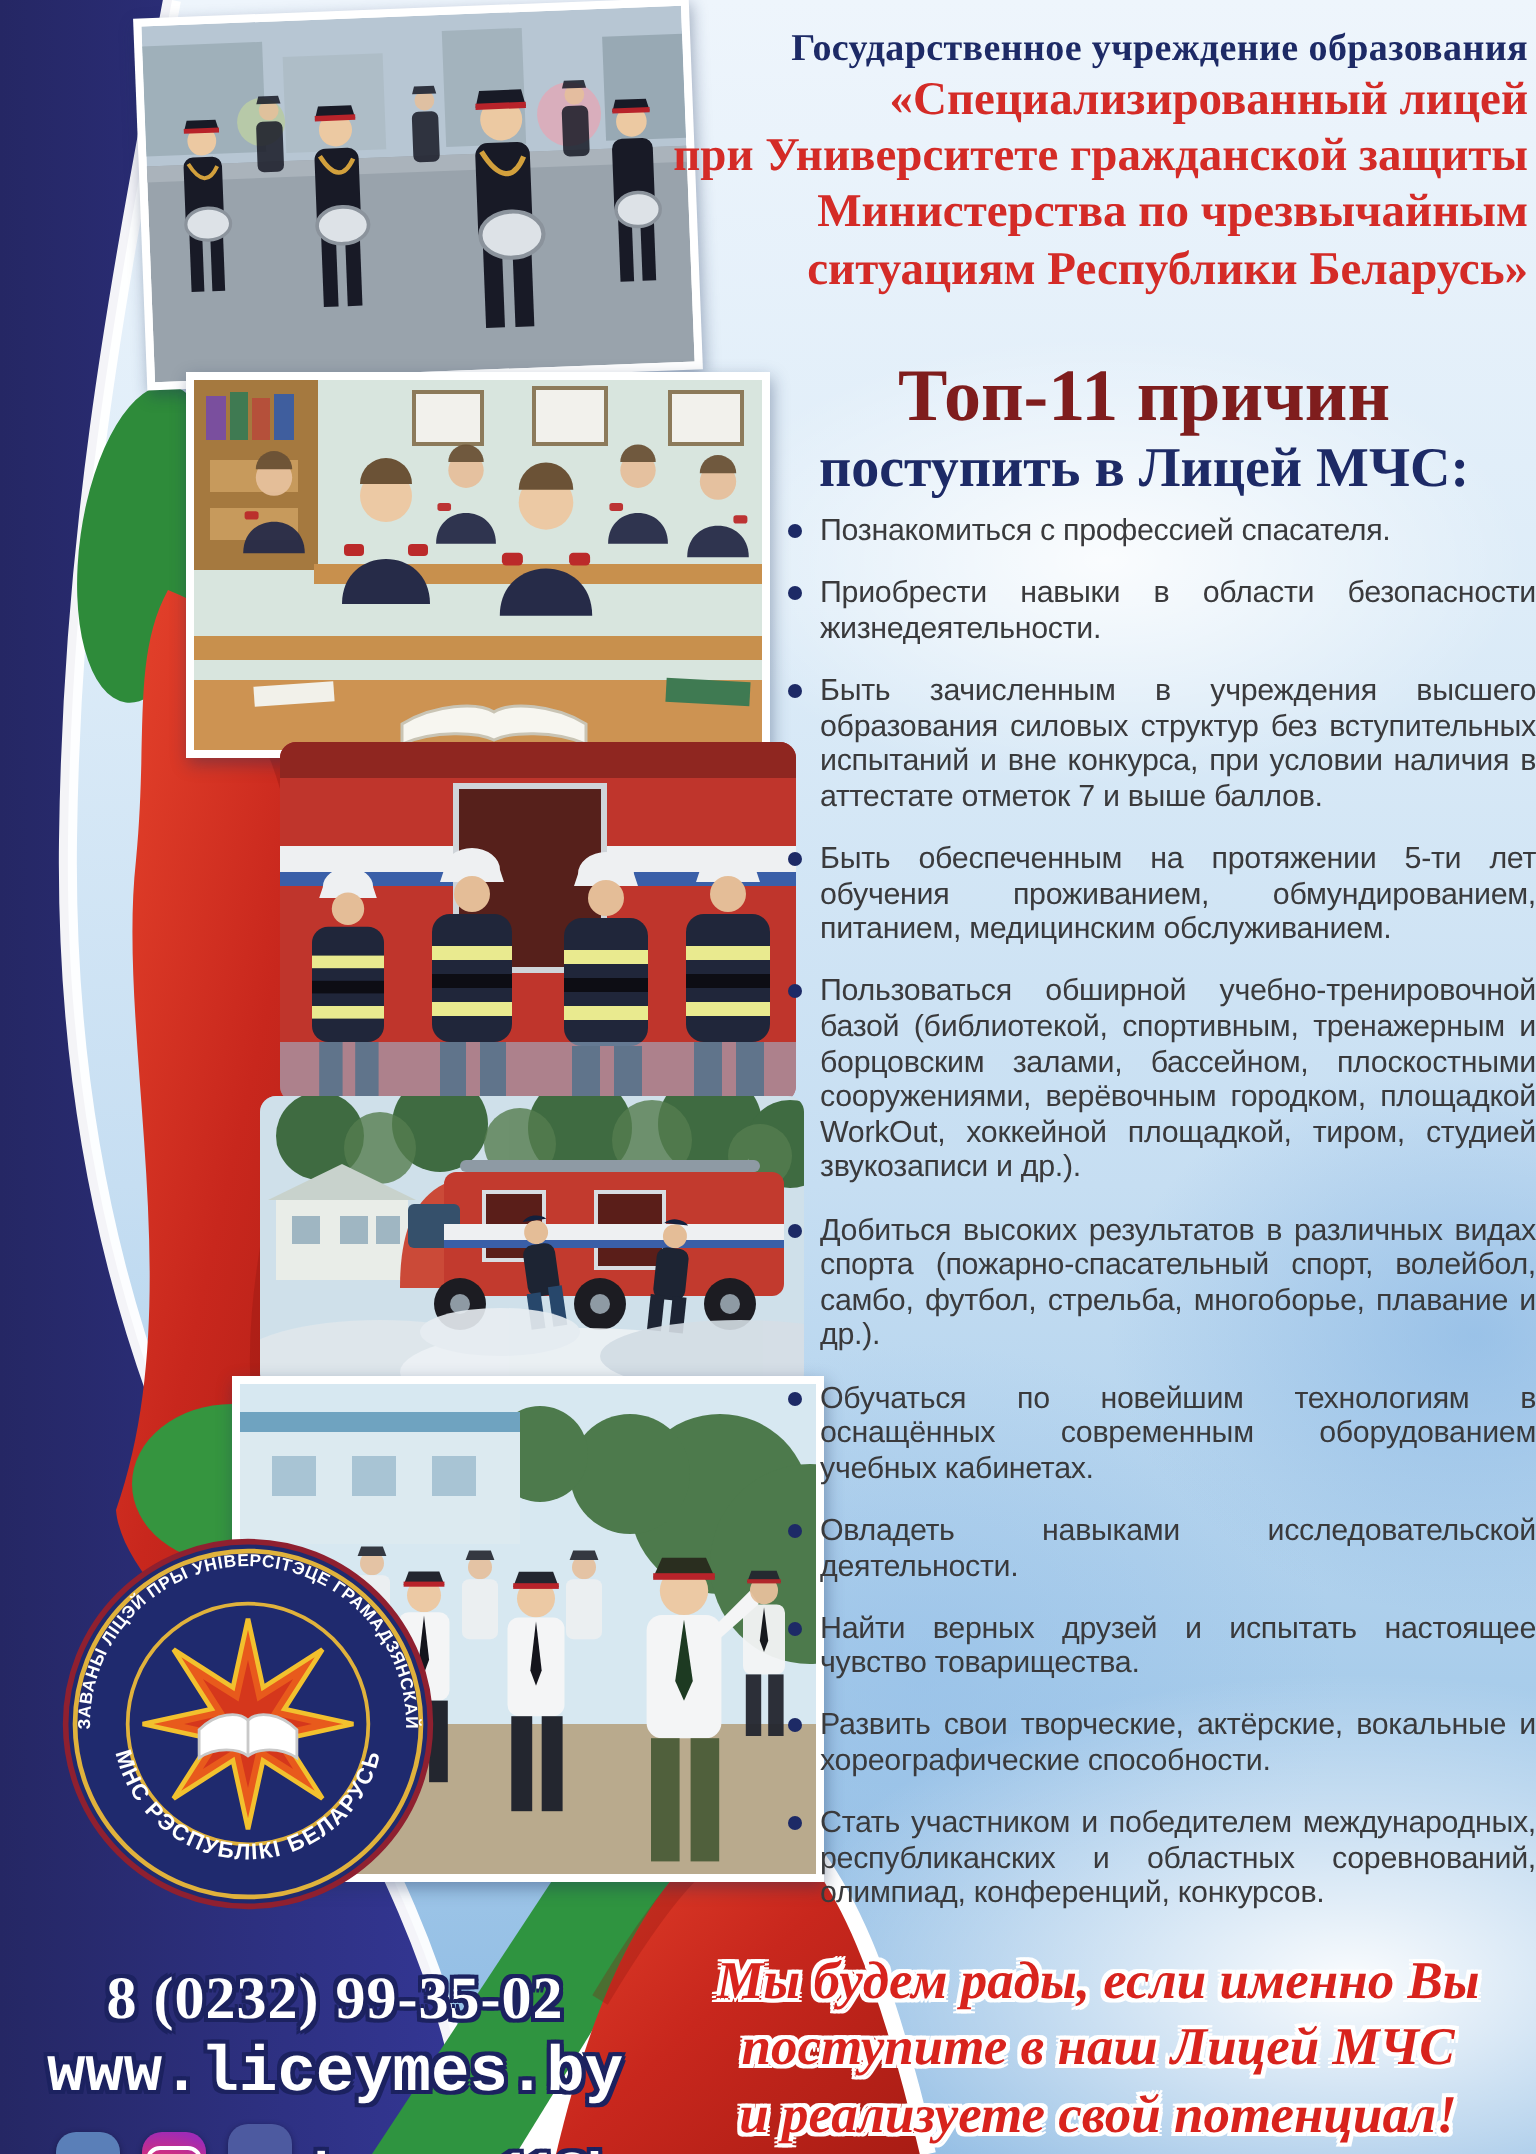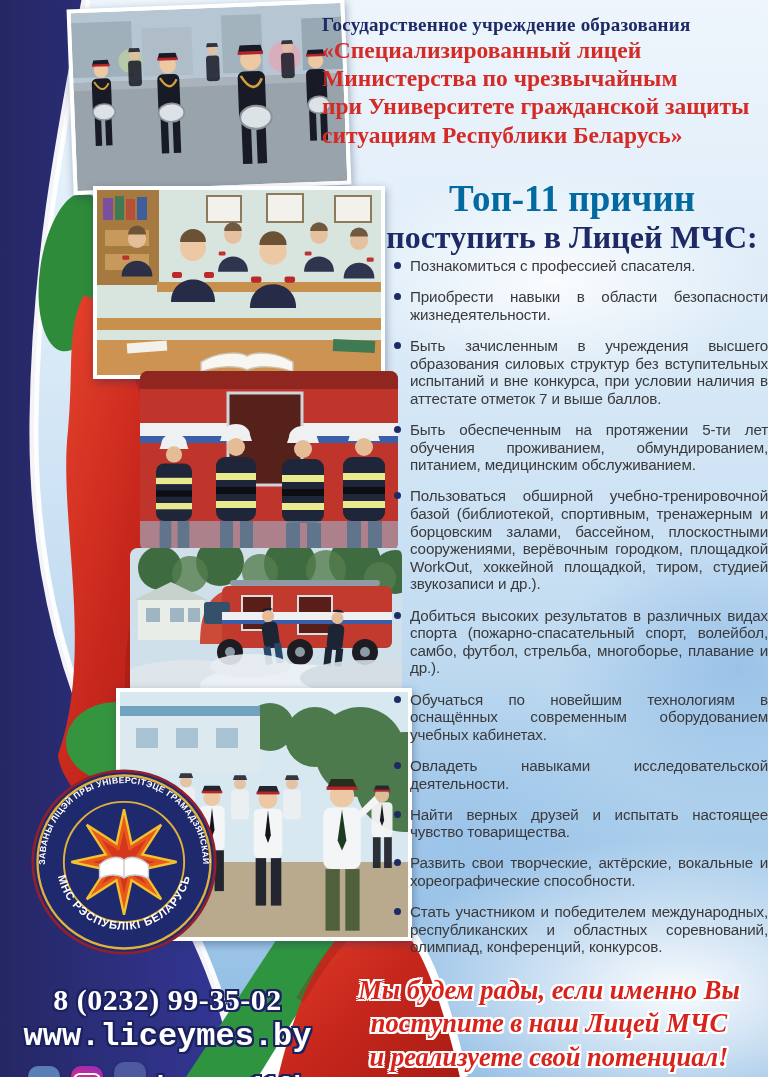--- a/index.html
+++ b/index.html
@@ -13,26 +13,26 @@
       radial-gradient(ellipse 300px 240px at 60% 78%, rgba(140,185,230,.45), rgba(140,185,230,0) 70%),
       linear-gradient(180deg,#eef5fc 0%,#ddecf8 28%,#c6def2 55%,#a9cdeb 78%,#8ab8e2 100%);
   }
   .abs{position:absolute;}
   
   .photo{position:absolute;z-index:2;}
   .framed{background:#fff;padding:4px;box-shadow:1px 3px 8px rgba(30,50,90,.4);}
   .soft{border-radius:8px;overflow:hidden;box-shadow:inset 0 0 20px 10px rgba(190,216,238,.55);}
   .soft svg{display:block;}
   .photo svg{display:block;}
-  #header{left:322px;top:14px;width:442px;text-align:left;z-index:4;}
+  #header{left:322px;top:14px;width:442px;text-align:right;z-index:4;}
   #org-type{color:#1d2a66;font-family:"Liberation Serif",serif;font-size:19px;font-weight:600;letter-spacing:.2px;}
   #org-name{margin-top:0;color:#d42b27;font-family:"Liberation Serif",serif;font-size:23.5px;font-weight:700;line-height:1.2;}
   #top-title{left:380px;top:180px;width:384px;text-align:center;z-index:4;}
-  #top-title .l1{color:#0369a1;font-family:"Liberation Serif",serif;font-weight:700;font-size:37px;line-height:1.05;}
-  #top-title .l2{color:#1d2a66;font-family:"Liberation Serif",serif;font-weight:700;font-size:32px;line-height:1.15;}
+  #top-title .l1{color:#7f1d1d;font-family:"Liberation Serif",serif;font-weight:700;font-size:37px;line-height:1.05;}
+  #top-title .l2{color:#1d2a66;font-family:"Liberation Serif",serif;font-weight:700;font-size:28px;line-height:1.15;}
   
   #reasons{left:393px;top:257px;width:375px;z-index:4;margin:0;padding:0;list-style:none;}
   #reasons li{position:relative;padding-left:17px;margin-bottom:13.5px;text-align:justify;
     font-size:15.2px;line-height:1.16;color:#3a3a3c;letter-spacing:-.15px;}
   #reasons li::before{content:"";position:absolute;left:1px;top:5px;width:7px;height:7px;border-radius:50%;background:#1d2a66;}
   
   #closing{left:330px;top:974px;width:438px;text-align:center;z-index:4;
     font-family:Liberation Serif, serif;font-style:italic;font-weight:700;font-size:26.5px;
     color:#d8231d;line-height:1.26;
     text-shadow:-2px -2px 0 #fff,2px -2px 0 #fff,-2px 2px 0 #fff,2px 2px 0 #fff,0 -2px 0 #fff,0 2px 0 #fff,-2px 0 0 #fff,2px 0 0 #fff;}
@@ -442,22 +442,22 @@
   </text>
   <text font-family="Liberation Sans, sans-serif" font-size="12" font-weight="700" fill="#ffffff" letter-spacing="1">
     <textPath href="#arcBottom" startOffset="50%" text-anchor="middle">МНС РЭСПУБЛІКІ БЕЛАРУСЬ</textPath>
   </text>
 </svg>
 
 <div id="header" class="abs">
   <div id="org-type">Государственное учреждение образования</div>
   <div id="org-name">
     <div>«Специализированный лицей</div>
+    <div>при Университете гражданской защиты</div>
     <div>Министерства по чрезвычайным</div>
-    <div>при Университете гражданской защиты</div>
     <div>ситуациям Республики Беларусь»</div>
   </div>
 </div>
 
 <div id="top-title" class="abs">
   <div class="l1">Топ-11 причин</div>
   <div class="l2">поступить в Лицей МЧС:</div>
 </div>
 
 <ul id="reasons" class="abs">

